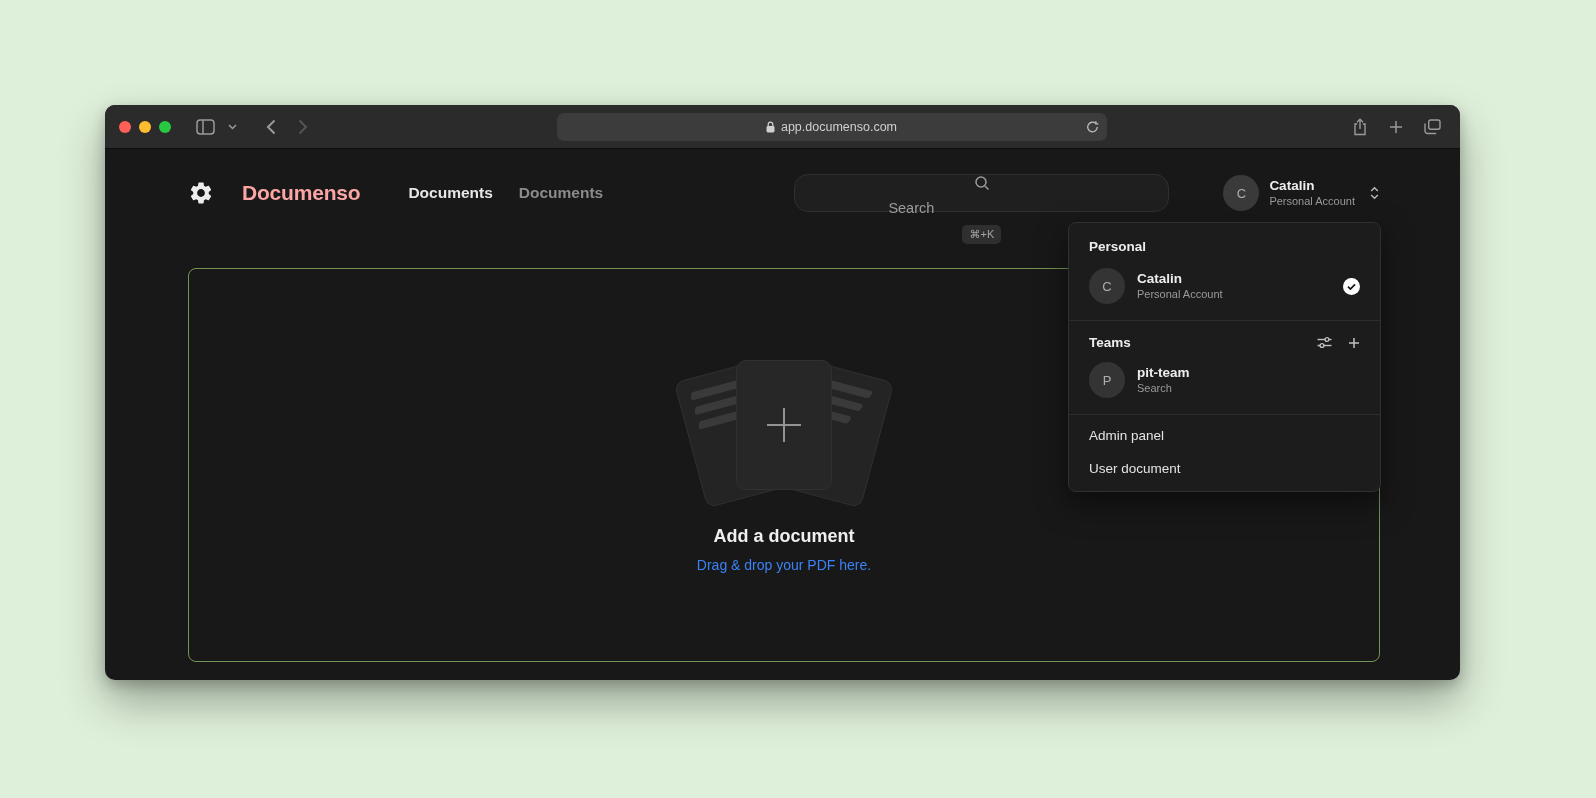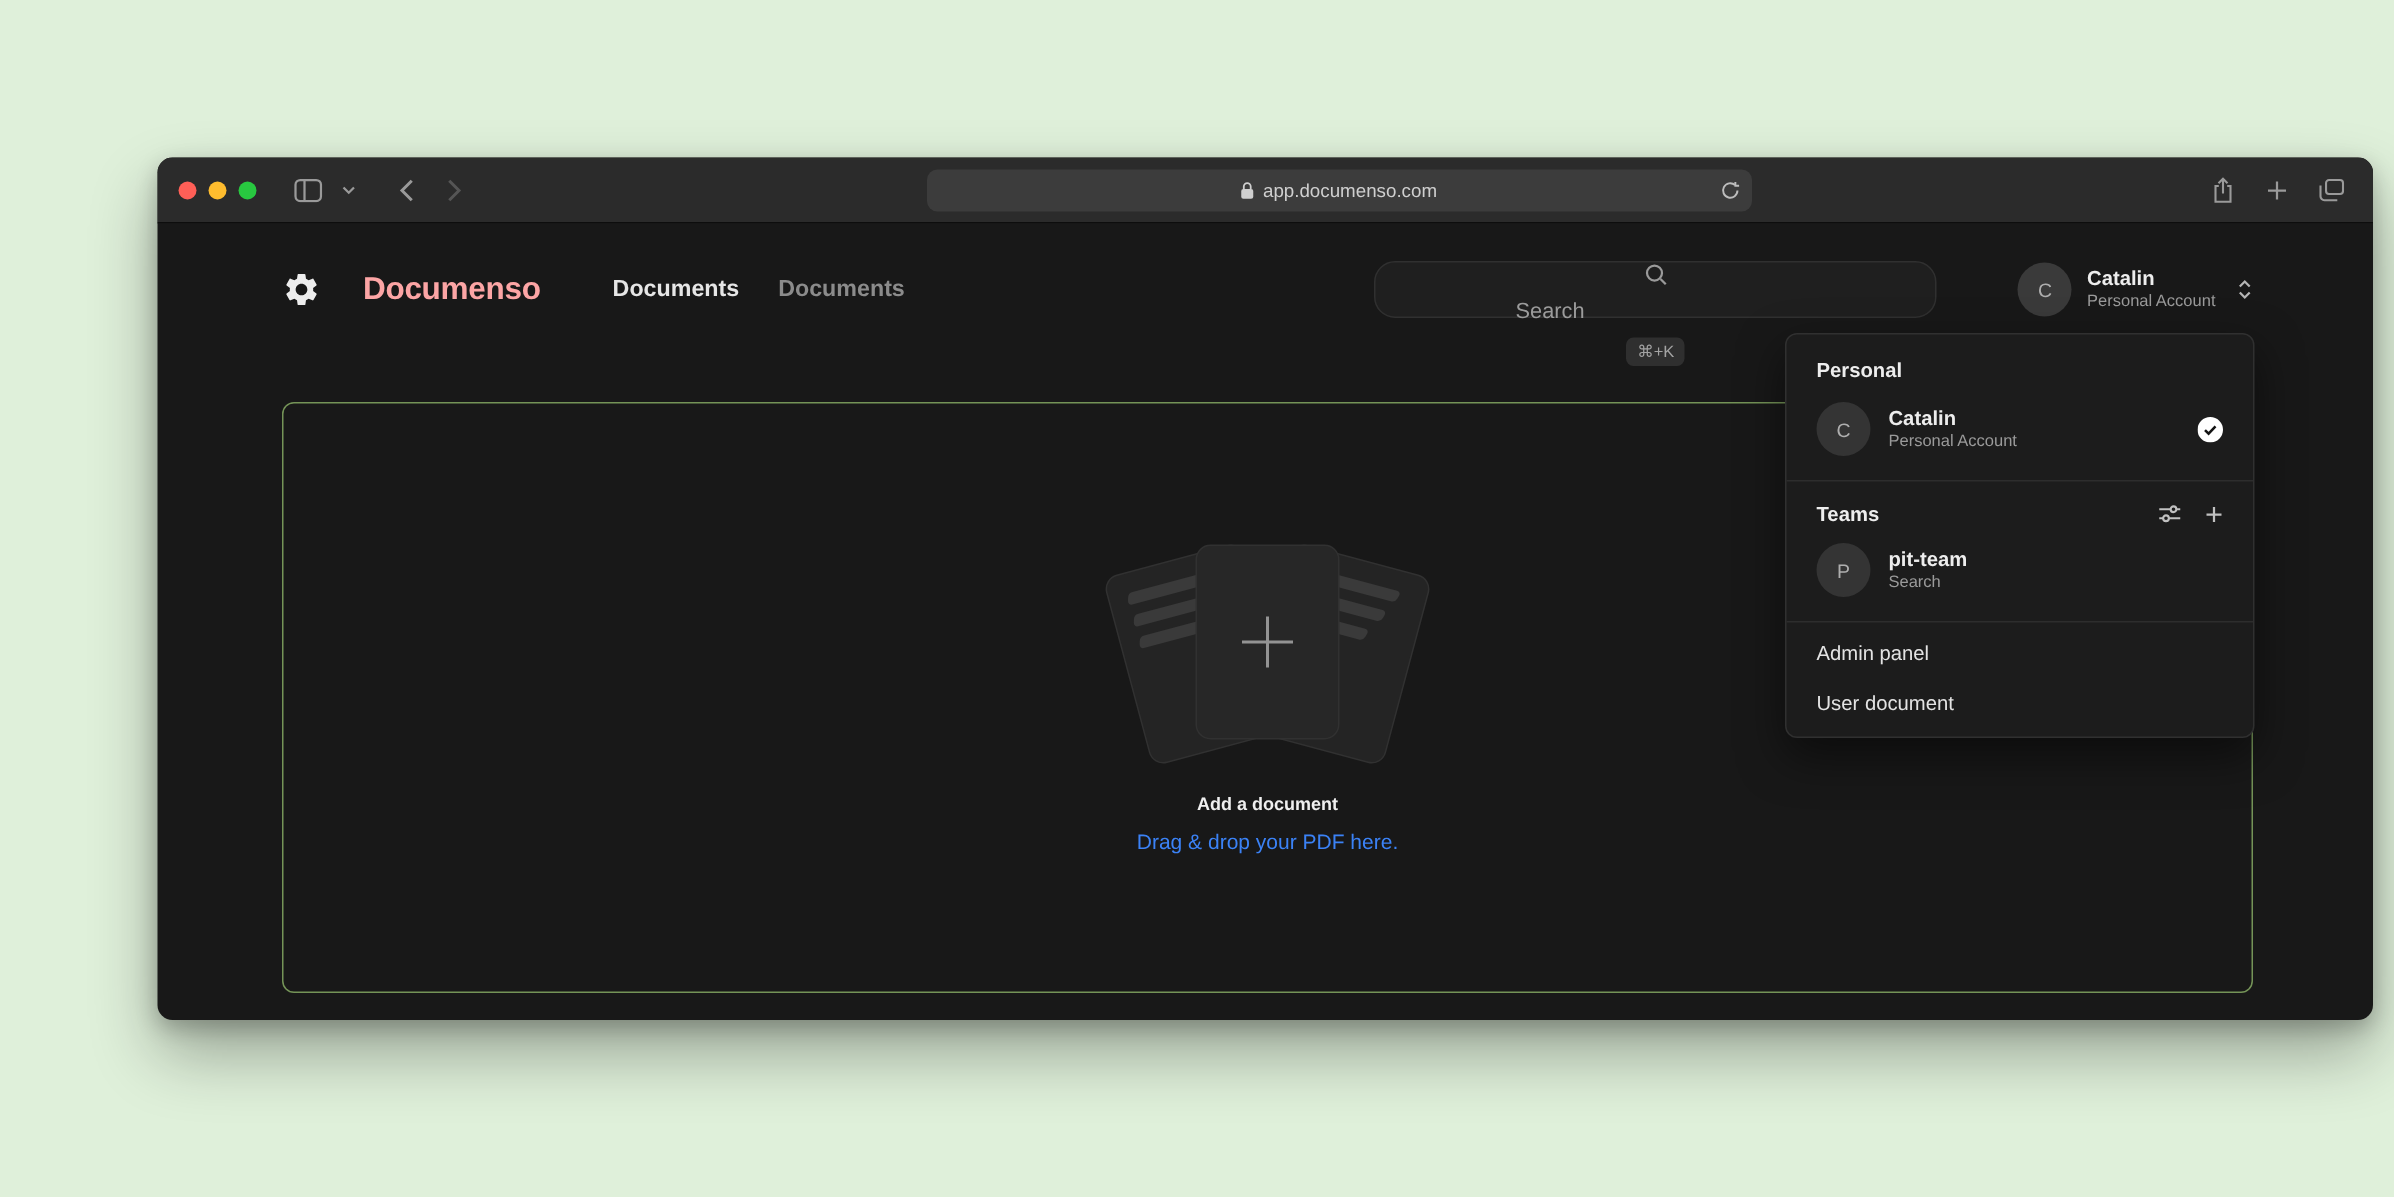--- a/index.html
+++ b/index.html
@@ -5,21 +5,21 @@
   * { margin:0; padding:0; box-sizing:border-box; }
   html,body { width:1596px; height:798px; overflow:hidden; }
   body {
     background:#dff0da;
     font-family:"Liberation Sans", sans-serif;
     position:relative;
   }
 
   
   .window {
-    position:absolute; left:105px; top:105px; width:1477px; height:575px;
+    position:absolute; left:105px; top:105px; width:1355px; height:575px;
     border-radius:10px; background:#181818; overflow:hidden;
     box-shadow:0 22px 45px rgba(0,0,0,.32), 0 5px 14px rgba(0,0,0,.22);
   }
 
   
   .chrome {
     height:44px; background:#2b2b2b; display:flex; align-items:center;
     padding:0 14px; border-bottom:1px solid #0d0d0d;
   }
   .traffic { display:flex; gap:8px; margin-right:20px; }
@@ -95,21 +95,21 @@
   }
   .card-lines i:nth-child(1){ width:64px; }
   .card-lines i:nth-child(2){ width:58px; }
   .card-lines i:nth-child(3){ width:50px; }
   .plus-glyph { position:relative; width:34px; height:34px; }
   .plus-glyph::before, .plus-glyph::after {
     content:""; position:absolute; background:#939393;
   }
   .plus-glyph::before { left:50%; top:0; width:2px; height:100%; transform:translateX(-50%); }
   .plus-glyph::after  { top:50%; left:0; height:2px; width:100%; transform:translateY(-50%); }
-  .dz-title { margin-top:26px; font-size:12px; font-weight:700; color:#efefef; }
+  .dz-title { margin-top:26px; font-size:18px; font-weight:700; color:#efefef; }
   .dz-sub { margin-top:10px; font-size:14px; color:#3b82f6; }
 
   
   .menu {
     position:absolute; top:117px; right:79px; width:313px; z-index:20;
     background:#1c1c1c; border:1px solid #303030; border-radius:8px;
     padding:8px 0 6px; box-shadow:0 12px 30px rgba(0,0,0,.5);
   }
   .menu-heading { padding:8px 20px 8px; font-size:13.5px; font-weight:700; color:#ededed; }
   .menu-heading-row { display:flex; align-items:center; padding:10px 20px 6px; }

